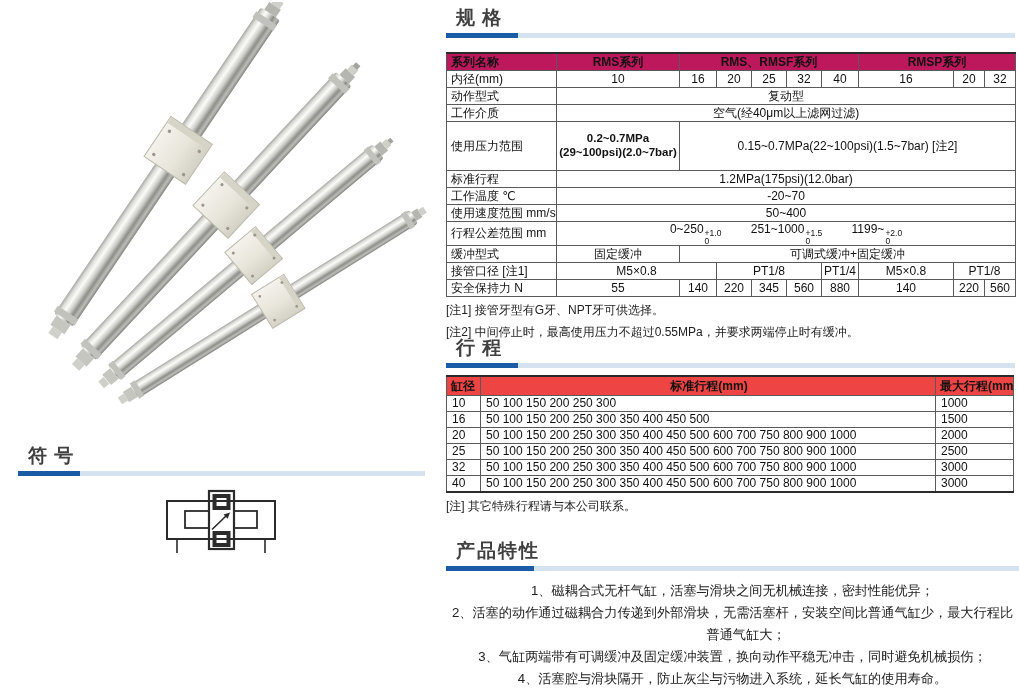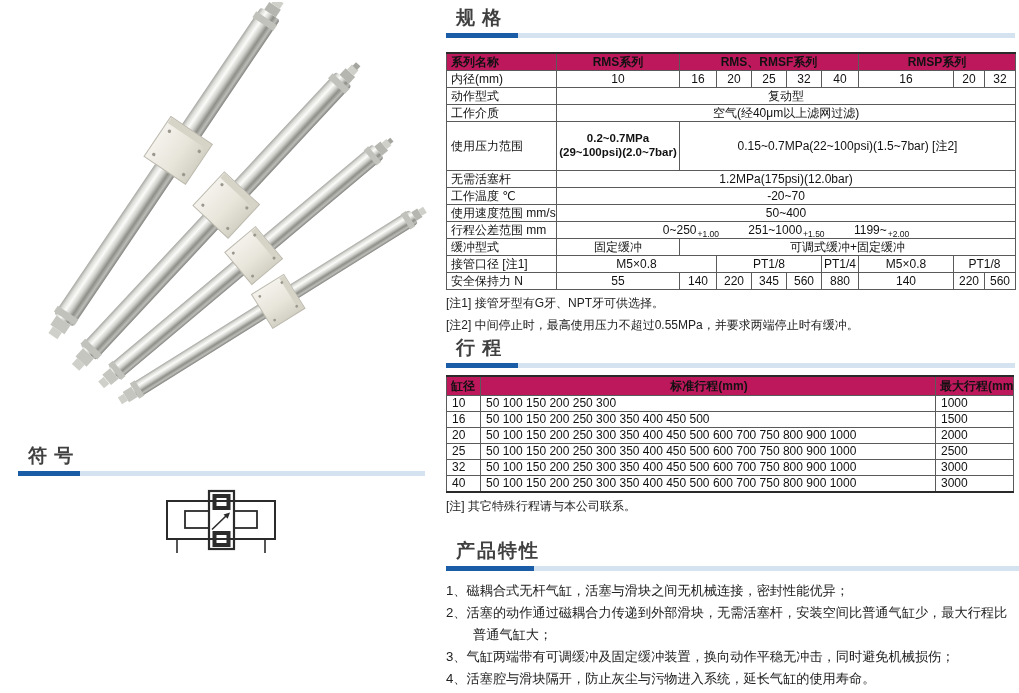--- a/index.html
+++ b/index.html
@@ -21,31 +21,31 @@
   td{border:1px solid #5a5a5a;padding:0 2px;height:16px;line-height:1.25;
      text-align:center;vertical-align:middle;overflow:hidden;}
   .spec{width:569px;border-top:2px solid #2a2a2a;border-bottom:1.5px solid #2a2a2a;margin-top:14px;}
   .spec td.lab{text-align:left;padding-left:4px;white-space:nowrap;}
   .spec tr.hdr td{background:#be185d;font-weight:bold;}
   .spec tr.hdr td.lab{text-align:left;}
   .spec td.two-line{font-size:11.5px;line-height:1.2;padding:2px 1px;font-weight:bold;}
   .spec tr.tall td{height:44px;}
   .nowrap{white-space:nowrap;}
   .tol{display:inline-block;margin:0 13px;white-space:nowrap;}
-  .tfrac{display:inline-flex;flex-direction:row;font-size:8.5px;line-height:8px;
+  .tfrac{display:inline-flex;flex-direction:column;font-size:8.5px;line-height:8px;
          vertical-align:-3px;text-align:left;margin-left:1px;}
   .strk{width:567px;border-top:2px solid #2a2a2a;border-bottom:2px solid #2a2a2a;margin-top:7px;}
-  .strk tr.hdr td{background:#be185d;font-weight:bold;text-align:left;padding-left:4px;}
+  .strk tr.hdr td{background:#ef4444;font-weight:bold;text-align:left;padding-left:4px;}
   .strk td{text-align:left;padding-left:5px;white-space:nowrap;height:15px;}
   .strk tr.hdr td{height:18px;}
 
   .note-line{font-size:12px;color:#222;line-height:18px;margin-top:4px;}
 
   .feat-list{margin-top:9px;font-size:13.2px;color:#222;line-height:22px;}
-  .feat-item{padding-left:27px;text-indent:-27px;}
+  .feat-item{padding-left:27px;text-indent:-27px;text-align:center;}
 
   .symbol-svg{display:block;margin:8px auto 0;}
 </style>
 </head>
 <body>
 
 <svg class="sec" style="left:12px;top:2px;" width="440" height="430" viewBox="0 0 440 430">
   <defs>
     <linearGradient id="rodg" x1="0" y1="0" x2="0" y2="1">
       <stop offset="0" stop-color="#a6a6a2"></stop>
@@ -199,21 +199,21 @@
     </tr>
     <tr class="tall">
       <td class="lab">使用压力范围</td>
       <td class="two-line">
         <div>0.2~0.7MPa</div>
         <div>(29~100psi)(2.0~7bar)</div>
       </td>
       <td colspan="8">0.15~0.7MPa(22~100psi)(1.5~7bar) [注2]</td>
     </tr>
     <tr>
-      <td class="lab">无需活塞杆</td>
+      <td class="lab">标准行程</td>
       <td colspan="9">1.2MPa(175psi)(12.0bar)</td>
     </tr>
     <tr>
       <td class="lab">工作温度 ℃</td>
       <td colspan="9">-20~70</td>
     </tr>
     <tr>
       <td class="lab">使用速度范围 mm/s</td>
       <td colspan="9">50~400</td>
     </tr>

